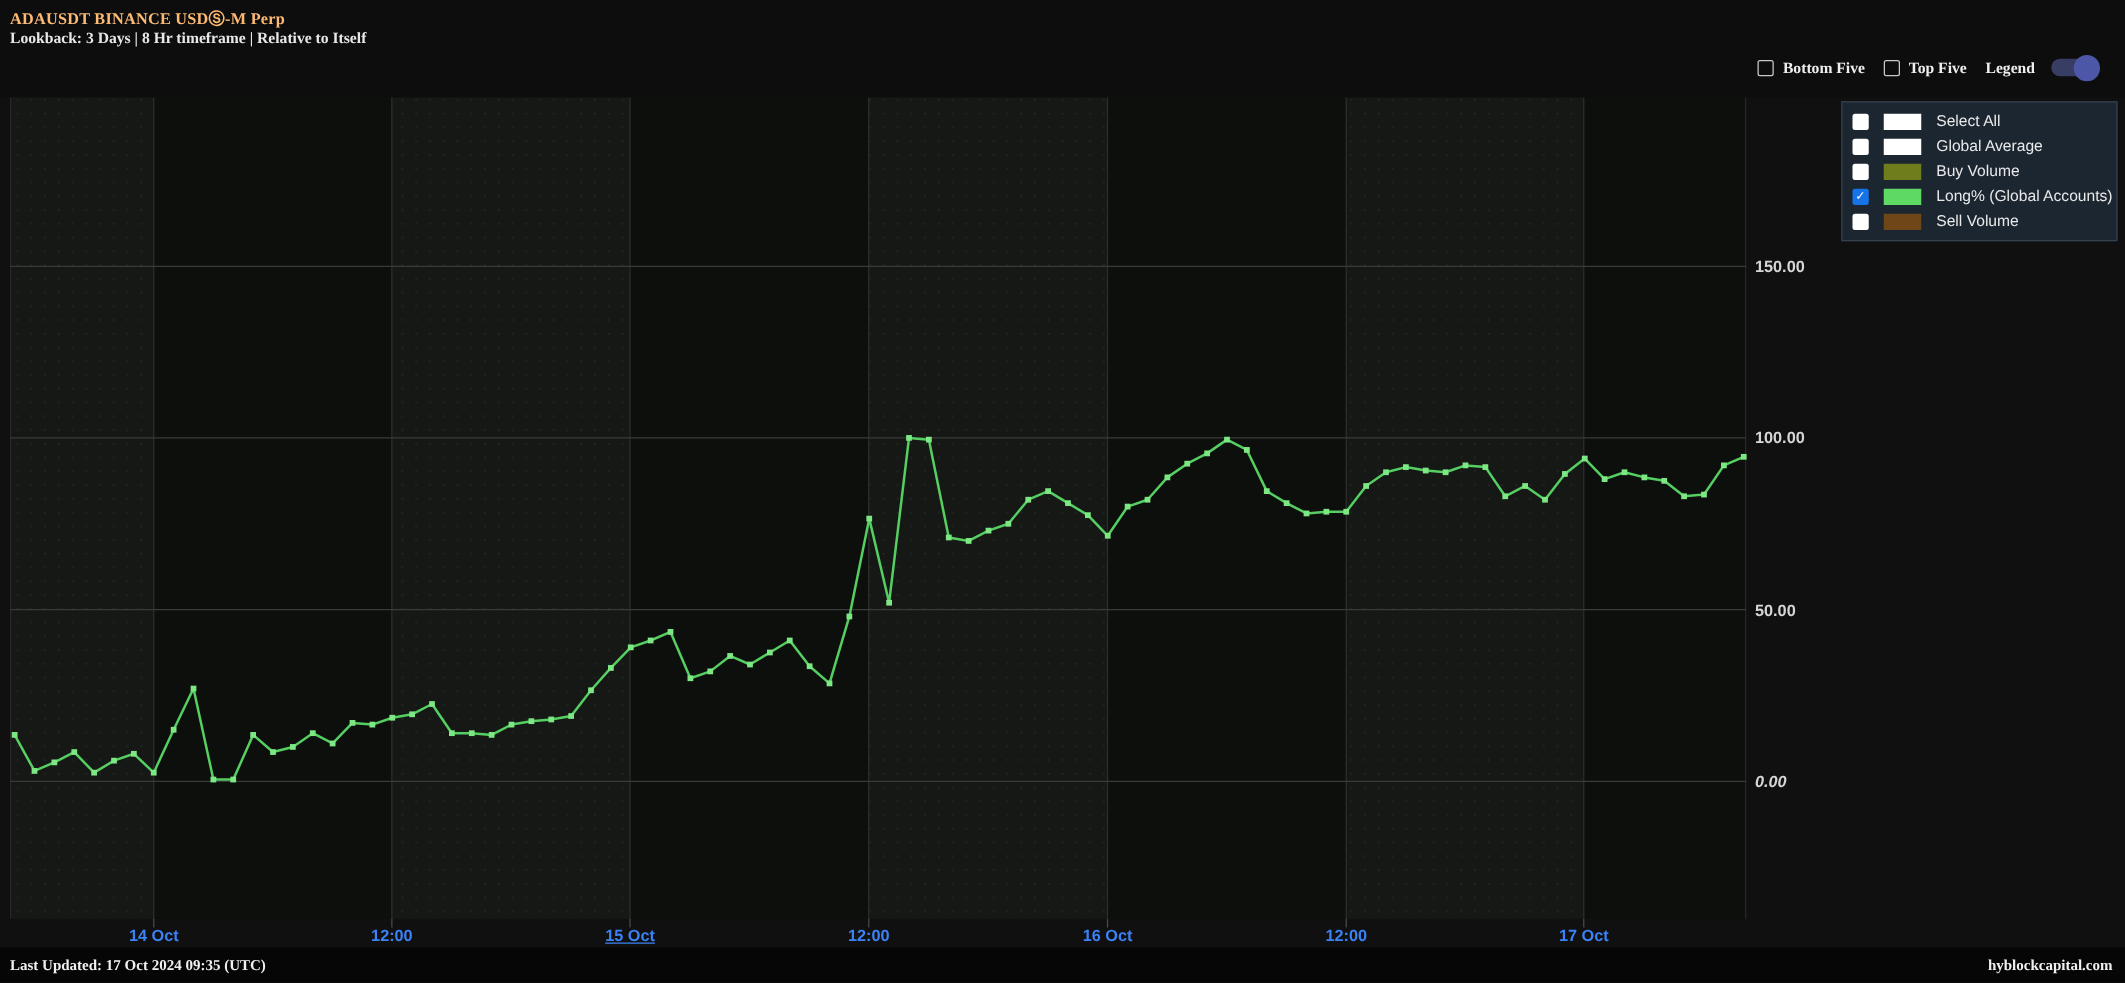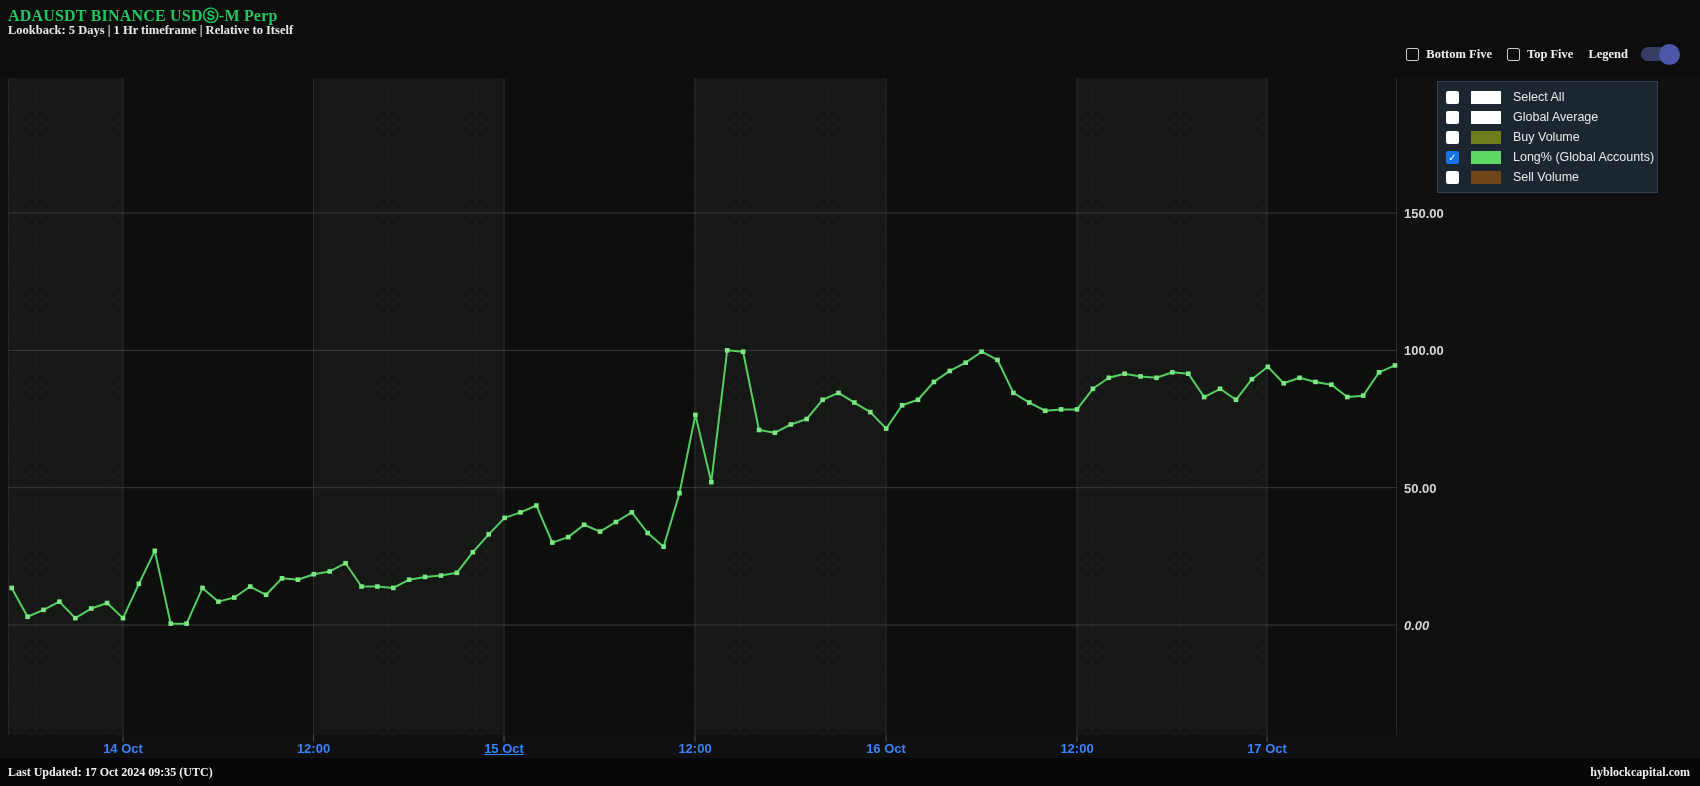--- a/index.html
+++ b/index.html
@@ -4,55 +4,55 @@
 <style>
   html,body{margin:0;padding:0;}
   body{
     width:1700px;height:786px;position:relative;overflow:hidden;
     background:#101010;
     font-family:"Liberation Sans",sans-serif;
   }
   .serif{font-family:"Liberation Serif",serif;}
   
   #top-band{position:absolute;left:0;top:0;width:1700px;height:78px;background:#0d0d0d;}
-  #chart-title{position:absolute;left:8px;top:6px;font-size:16px;font-weight:bold;color:#22c55e;letter-spacing:.2px;}
+  #chart-title{position:absolute;left:8px;top:6px;font-size:13px;font-weight:bold;color:#fdba74;letter-spacing:.2px;}
   #chart-subtitle{position:absolute;left:8px;top:23px;font-size:12.5px;font-weight:bold;color:#e8e8e8;}
   
   #header-controls{position:absolute;top:45px;right:22px;display:flex;align-items:center;gap:15px;height:18px;padding-left:43px;}
   .hdr-check{display:flex;align-items:center;gap:7px;cursor:pointer;}
   .hdr-box{width:11px;height:11px;border:1.5px solid #c9c9c9;border-radius:2px;background:transparent;}
   .hdr-label{font-size:12.5px;font-weight:bold;color:#efefef;}
   #legend-toggle-wrap{display:flex;align-items:center;gap:13px;margin-left:0;}
   #legend-toggle{position:relative;width:37px;height:14px;border-radius:8px;background:#383e63;cursor:pointer;}
   #legend-toggle .knob{position:absolute;right:-2px;top:-3.5px;width:21px;height:21px;border-radius:50%;background:#4d57a8;}
   
   #plot{position:absolute;left:0;top:0;}
   
   .y-tick-label{position:absolute;left:1404px;transform:translateY(-50%);font-size:13px;font-weight:bold;color:#d6d6d6;}
   .x-tick-label{position:absolute;top:741px;transform:translateX(-50%);font-size:13px;font-weight:bold;color:#3b82f6;}
   
-  #legend-panel{position:absolute;left:1437px;top:81px;width:203px;background:#1b2631;border:1px solid #344250;padding:5px 8px;}
+  #legend-panel{position:absolute;left:1473px;top:81px;width:203px;background:#1b2631;border:1px solid #344250;padding:5px 8px;}
   .legend-row{display:flex;align-items:center;gap:7px;height:20px;cursor:pointer;}
   .legend-cb{width:13px;height:13px;border-radius:2px;background:#ffffff;flex:0 0 auto;
              display:flex;align-items:center;justify-content:center;font-size:10px;color:#fff;}
   .legend-cb.checked{background:#1673e8;}
   .legend-swatch{width:30px;height:13px;flex:0 0 auto;margin-left:5px;}
   .legend-label{font-size:12.5px;color:#e9e9e9;margin-left:5px;white-space:nowrap;}
   
   #footer-band{position:absolute;left:0;top:758px;width:1700px;height:28px;background:#060606;}
   #footer-left{position:absolute;left:8px;top:765px;font-size:12px;font-weight:bold;color:#f0f0f0;}
   #footer-right{position:absolute;right:10px;top:765px;font-size:12px;font-weight:bold;color:#f0f0f0;}
 </style>
 </head>
 <body>
 
 <div id="top-band"></div>
 
 <div id="chart-title" class="serif">ADAUSDT BINANCE USDⓈ-M Perp</div>
-<div id="chart-subtitle" class="serif">Lookback: 5 Days | 1 Hr timeframe | Relative to Itself</div>
+<div id="chart-subtitle" class="serif">Lookback: 3 Days | 8 Hr timeframe | Relative to Itself</div>
 
 <div id="header-controls">
   <div class="hdr-check">
     <span class="hdr-box"></span>
     <span class="hdr-label serif">Bottom Five</span>
   </div>
   <div class="hdr-check">
     <span class="hdr-box"></span>
     <span class="hdr-label serif">Top Five</span>
   </div>

